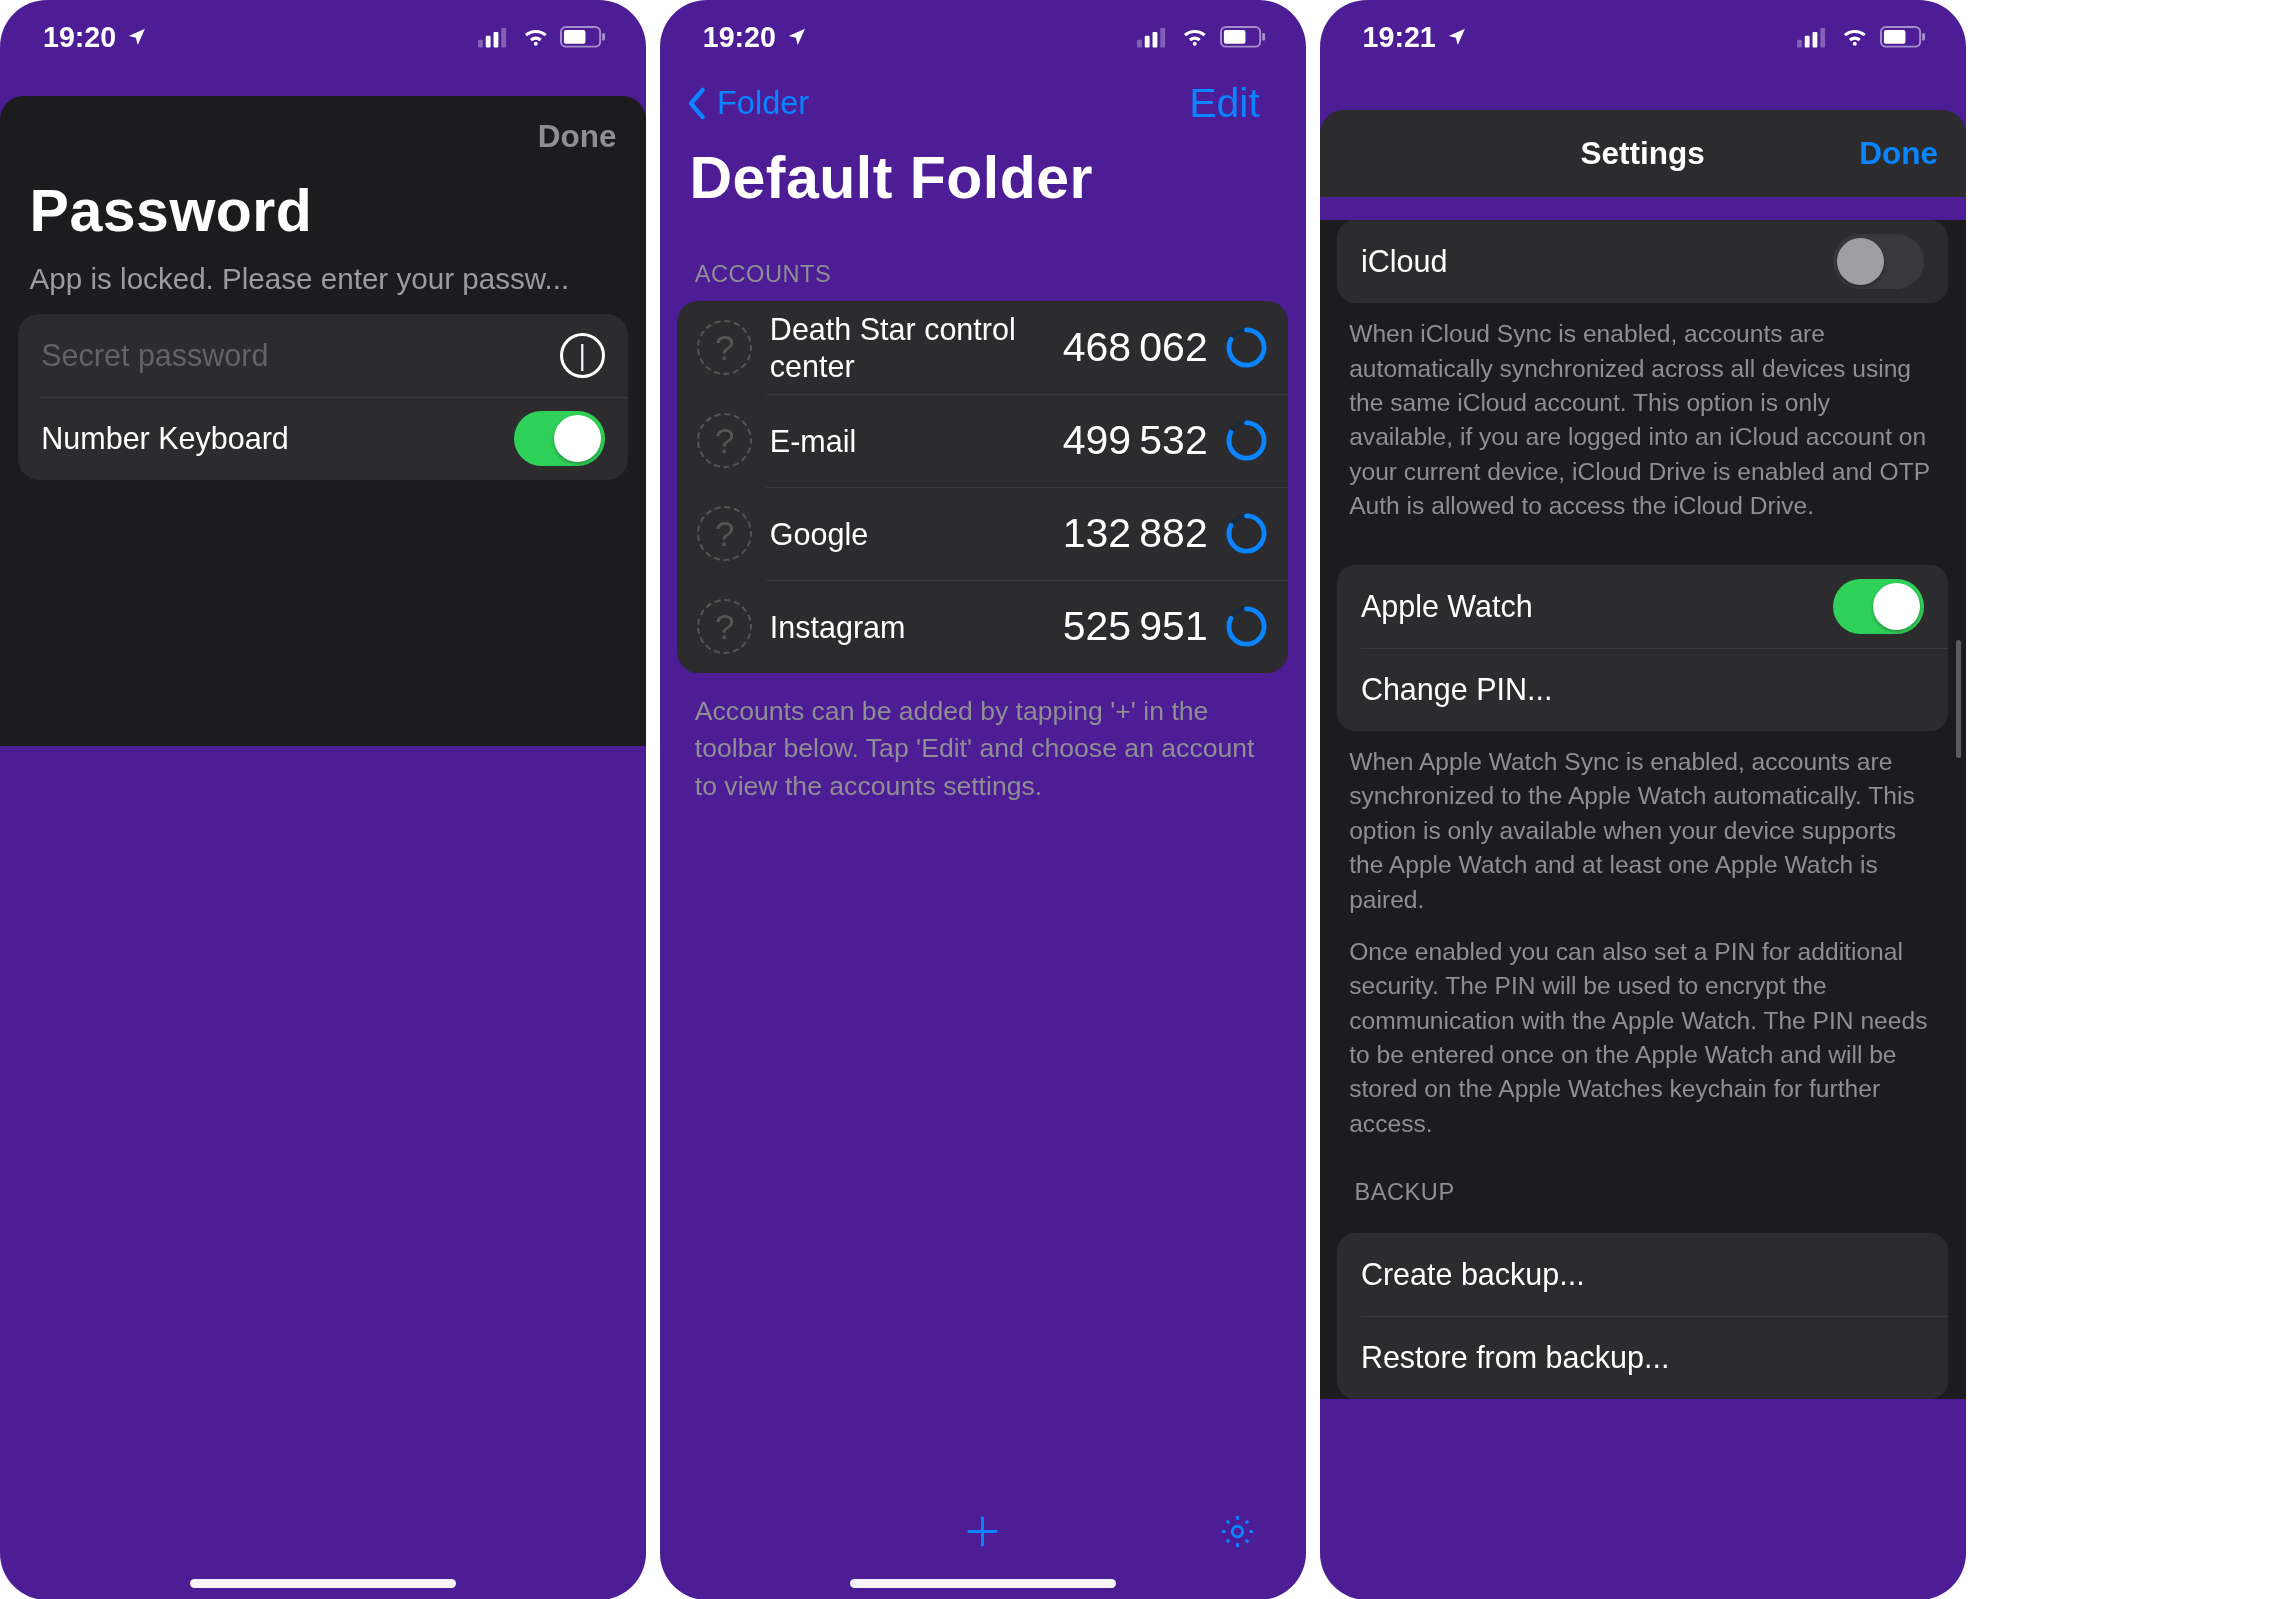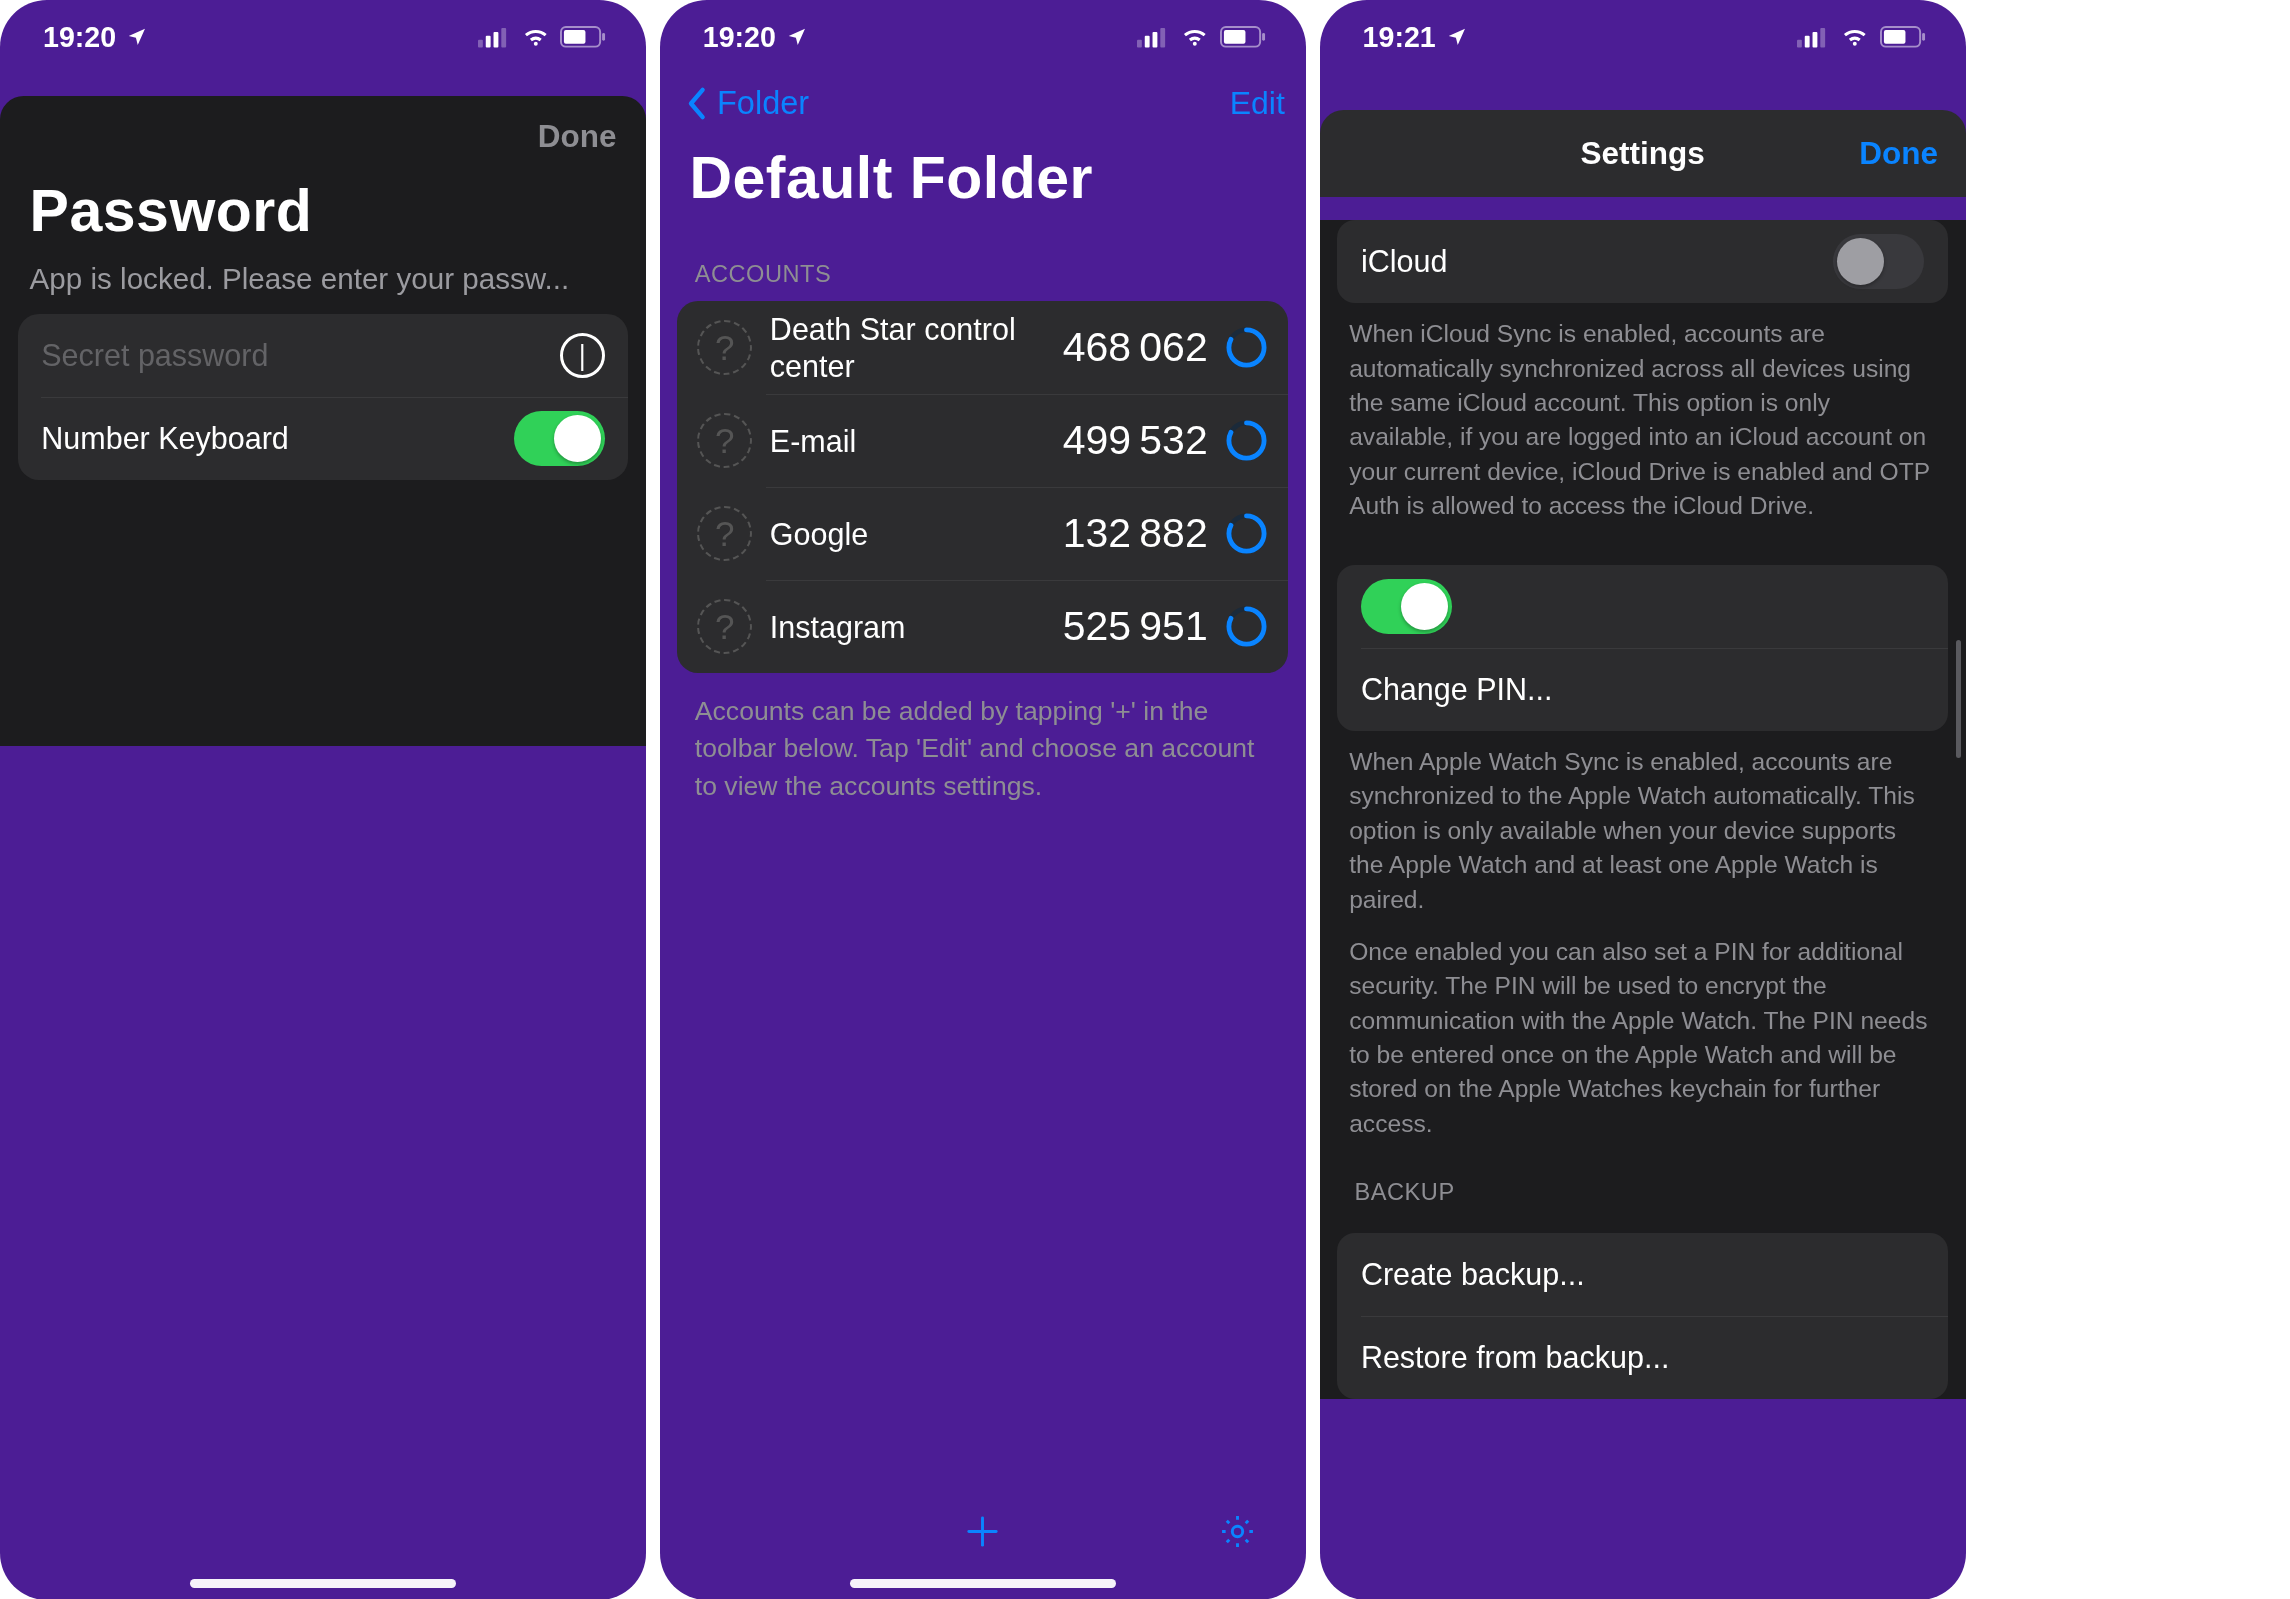--- a/index.html
+++ b/index.html
@@ -126,21 +126,21 @@
   .switch.on .knob { right: 3.9px; }
   .switch.off .knob { left: 3.9px; background: #9e9ea3; }
   .switch.off { background: #39393d; }
 
   
   .nav-back {
     display: flex; align-items: center; gap: 8px;
     color: #0a84ff; font-size: 32.5px;
   }
   .nav-edit {
-    position: absolute; right: 21px; color: #0a84ff; font-size: 32px;
+    position: absolute; right: 46px; color: #0a84ff; font-size: 41px;
   }
   .section-header {
     color: #8e8e93;
     font-size: 23.6px;
     letter-spacing: 0.5px;
     padding: 37px 29.6px 13.8px 35px;
   }
   .acct-row {
     display: flex; align-items: center;
     min-height: 93px;
@@ -413,20 +413,21 @@
         <span class="cell-label">iCloud</span>
         <div class="switch off">
             <div class="knob"></div>
           </div>
       </div>
     </div>
     <div class="settings-section-footer">When iCloud Sync is enabled, accounts are automatically synchronized across all devices using the same iCloud account. This option is only available, if you are logged into an iCloud account on your current device, iCloud Drive is enabled and OTP Auth is allowed to access the iCloud Drive.</div>
 
     <div class="group-settings">
       <div class="cell">
+        <span class="cell-label">Apple Watch</span>
         <div class="switch on">
             <div class="knob"></div>
           </div>
       </div>
       <div class="cell">
         <span class="cell-label">Change PIN...</span>
       </div>
     </div>
     <div class="settings-section-footer" style="padding-bottom:17.7px">When Apple Watch Sync is enabled, accounts are synchronized to the Apple Watch automatically. This option is only available when your device supports the Apple Watch and at least one Apple Watch is paired.</div>
     <div class="settings-section-footer" style="padding-top:0">Once enabled you can also set a PIN for additional security. The PIN will be used to encrypt the communication with the Apple Watch. The PIN needs to be entered once on the Apple Watch and will be stored on the Apple Watches keychain for further access.</div>

